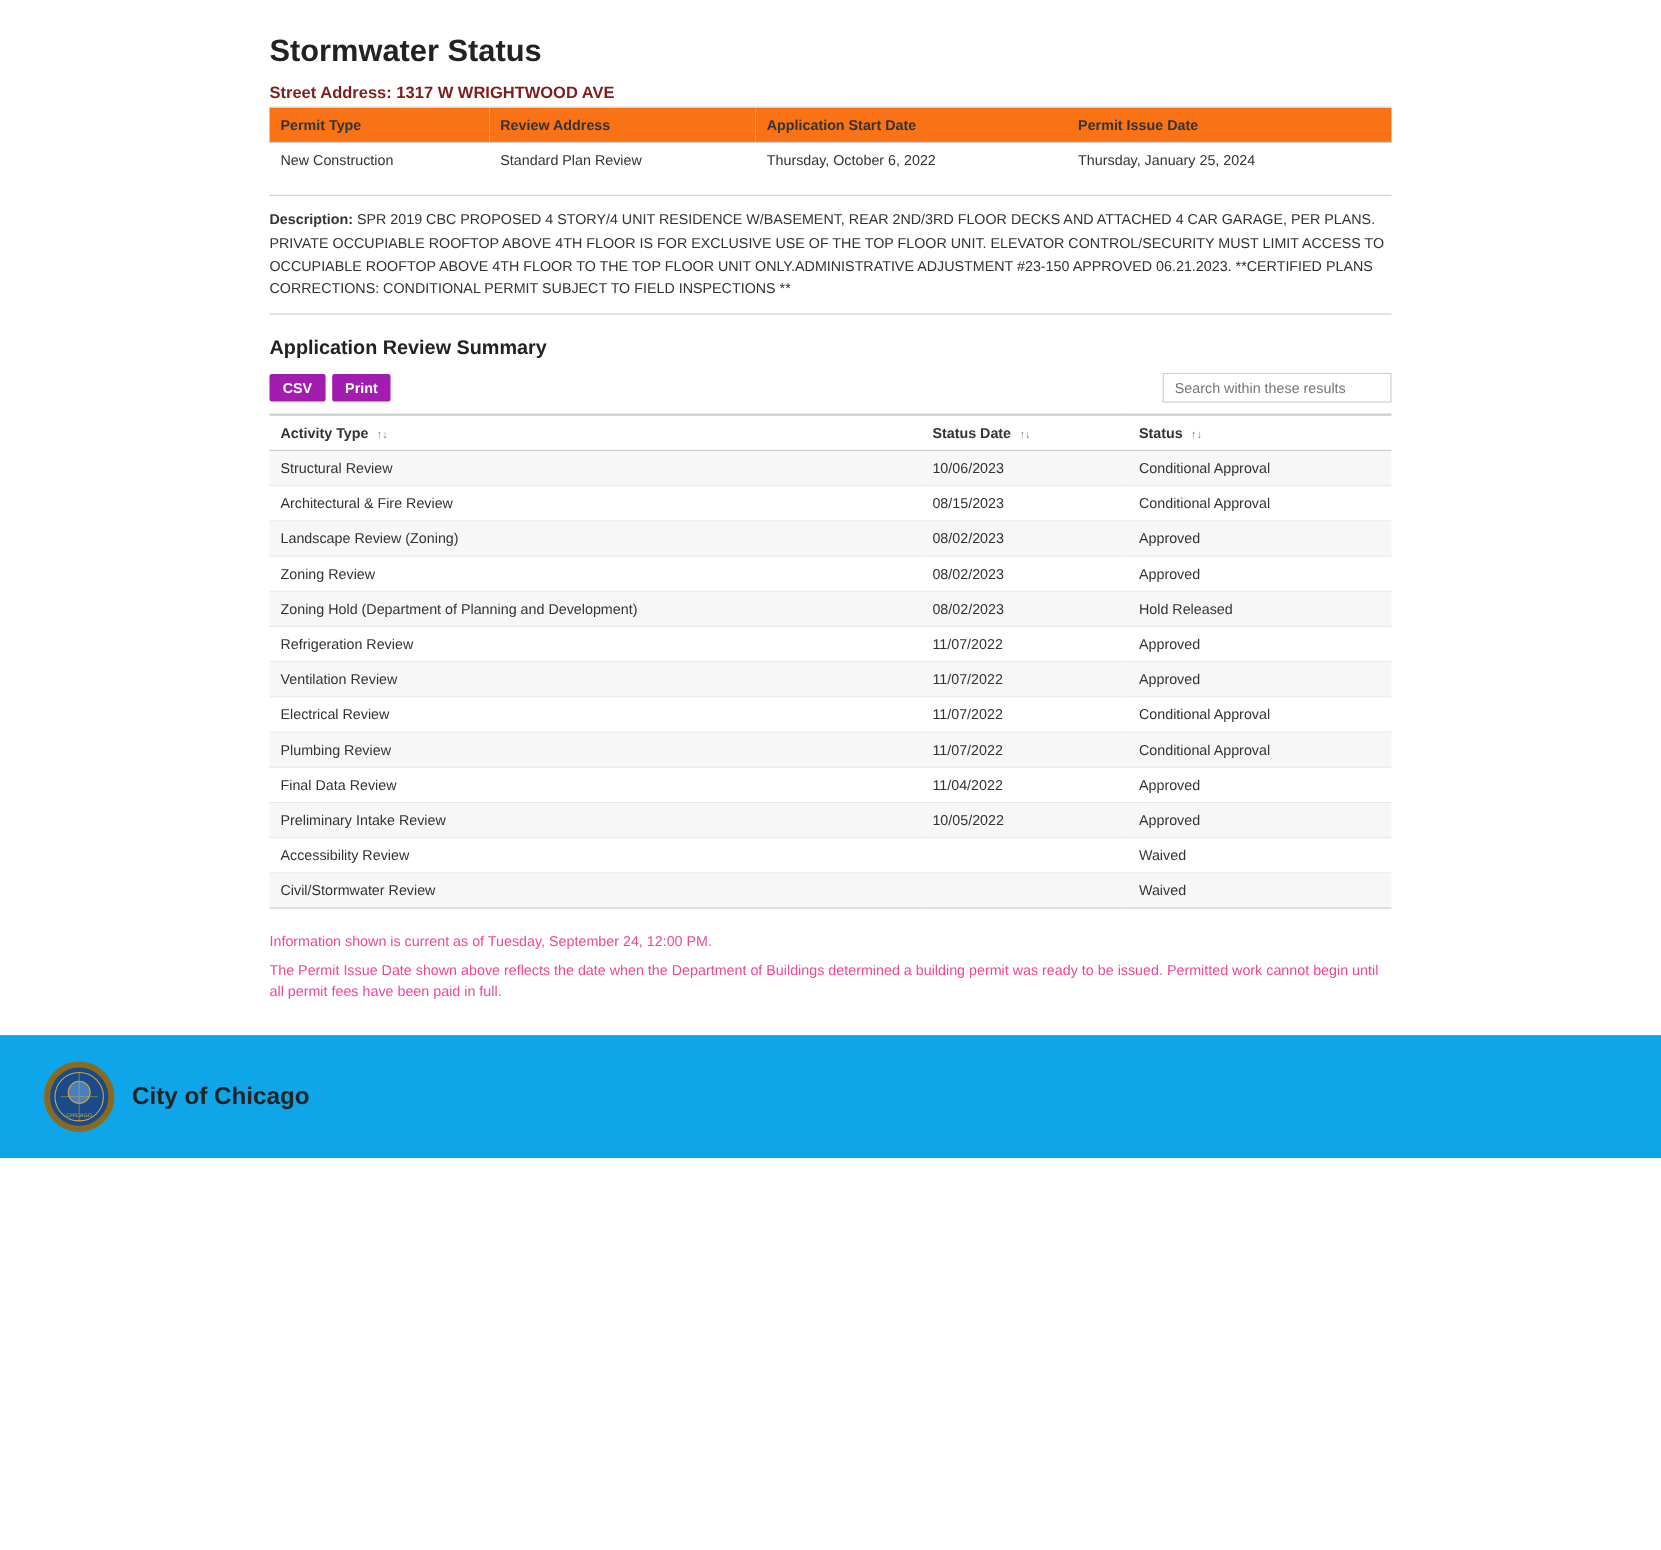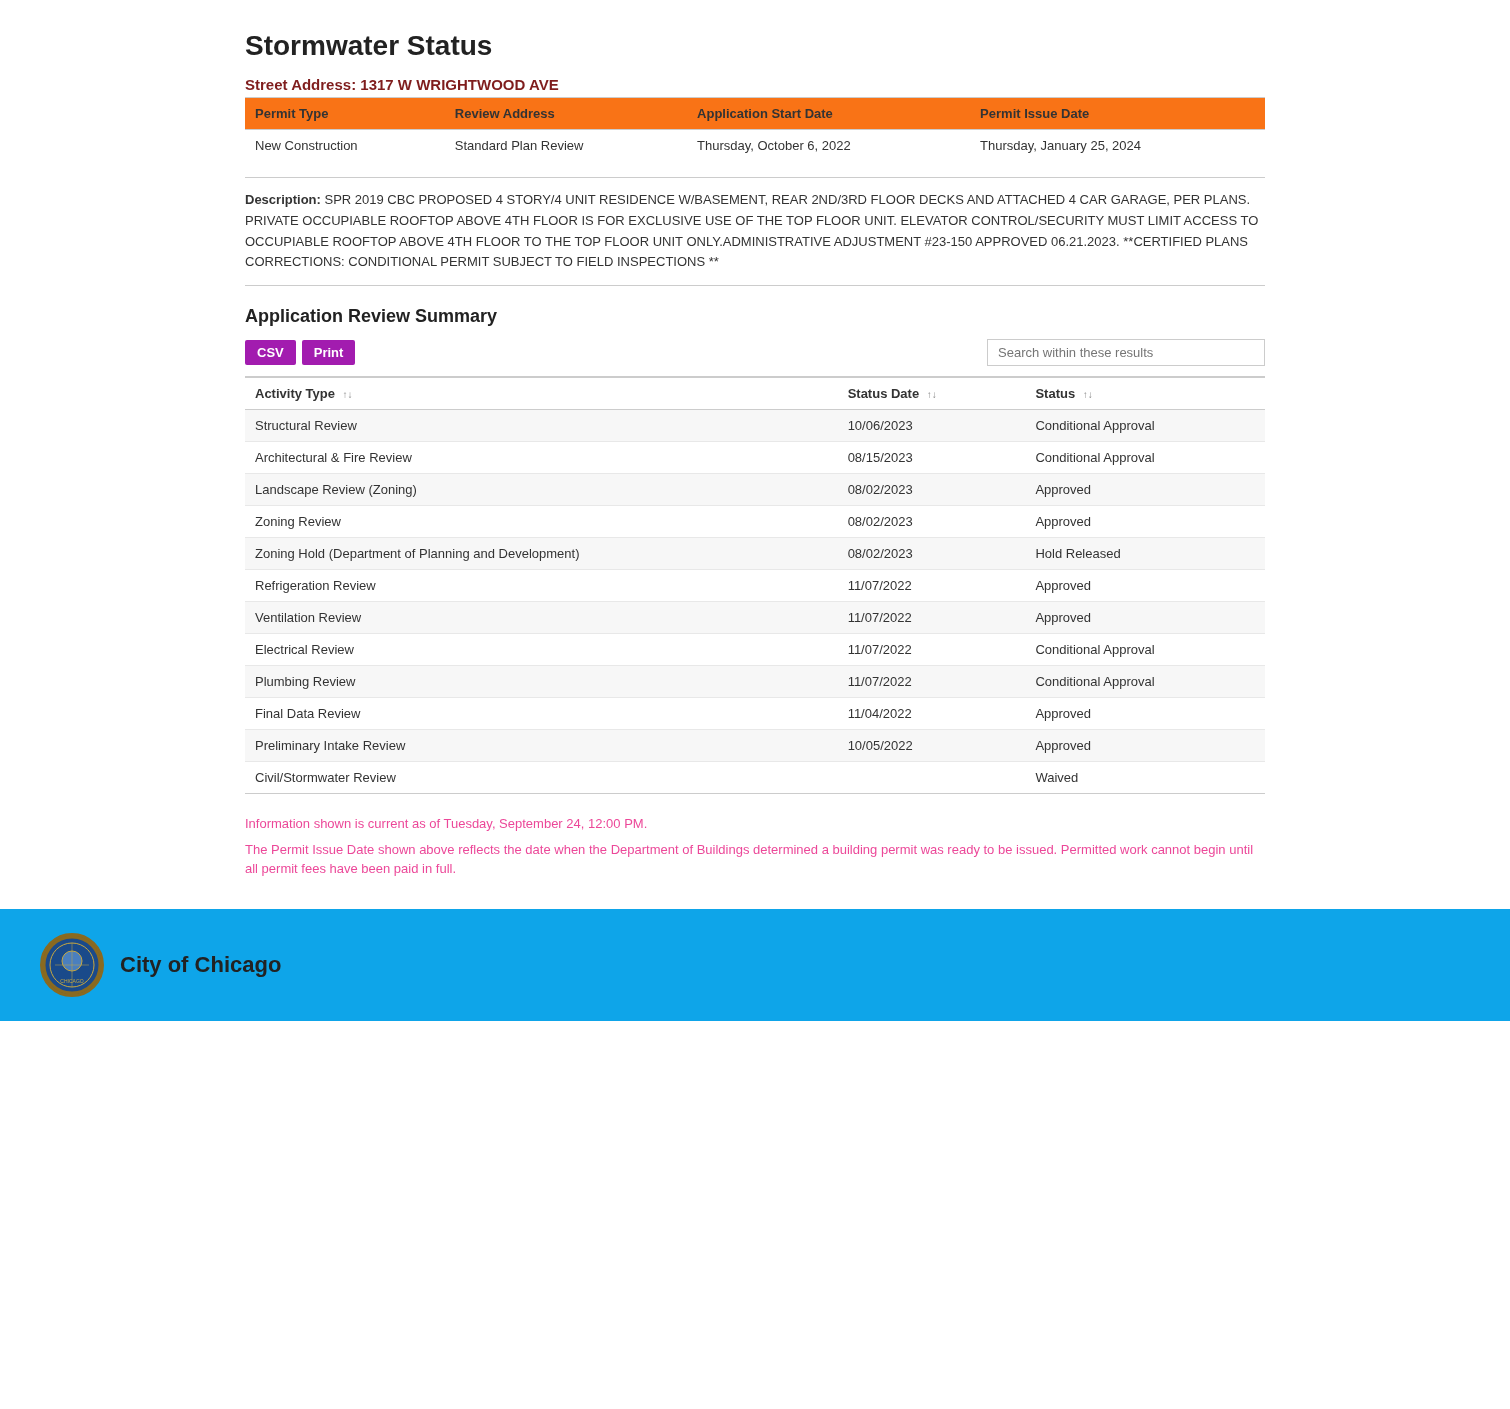--- a/index.html
+++ b/index.html
@@ -82,21 +82,21 @@
       padding: 5px 12px;
       font-size: 13px;
       cursor: pointer;
       font-weight: bold;
       border-radius: 2px;
     }
     .search-input {
       border: 1px solid #ccc;
       padding: 5px 10px;
       font-size: 13px;
-      width: 278px;
+      width: 208px;
       color: #aaa;
       outline: none;
     }
     .review-table {
       width: 100%;
       border-collapse: collapse;
       margin-bottom: 20px;
     }
     .review-table th {
       text-align: left;
@@ -276,20 +276,25 @@
       <td>Final Data Review</td>
       <td>11/04/2022</td>
       <td>Approved</td>
     </tr>
         <tr>
       <td>Preliminary Intake Review</td>
       <td>10/05/2022</td>
       <td>Approved</td>
     </tr>
         <tr>
+      <td>Accessibility Review</td>
+      <td></td>
+      <td>Waived</td>
+    </tr>
+        <tr>
       <td>Civil/Stormwater Review</td>
       <td></td>
       <td>Waived</td>
     </tr>
       </tbody>
   </table>
 
   <p class="footer-notes">Information shown is current as of Tuesday, September 24, 12:00 PM.</p>
   <p class="footer-notes">The Permit Issue Date shown above reflects the date when the Department of Buildings determined a building permit was ready to be issued. Permitted work cannot begin until all permit fees have been paid in full.</p>
 </div>

